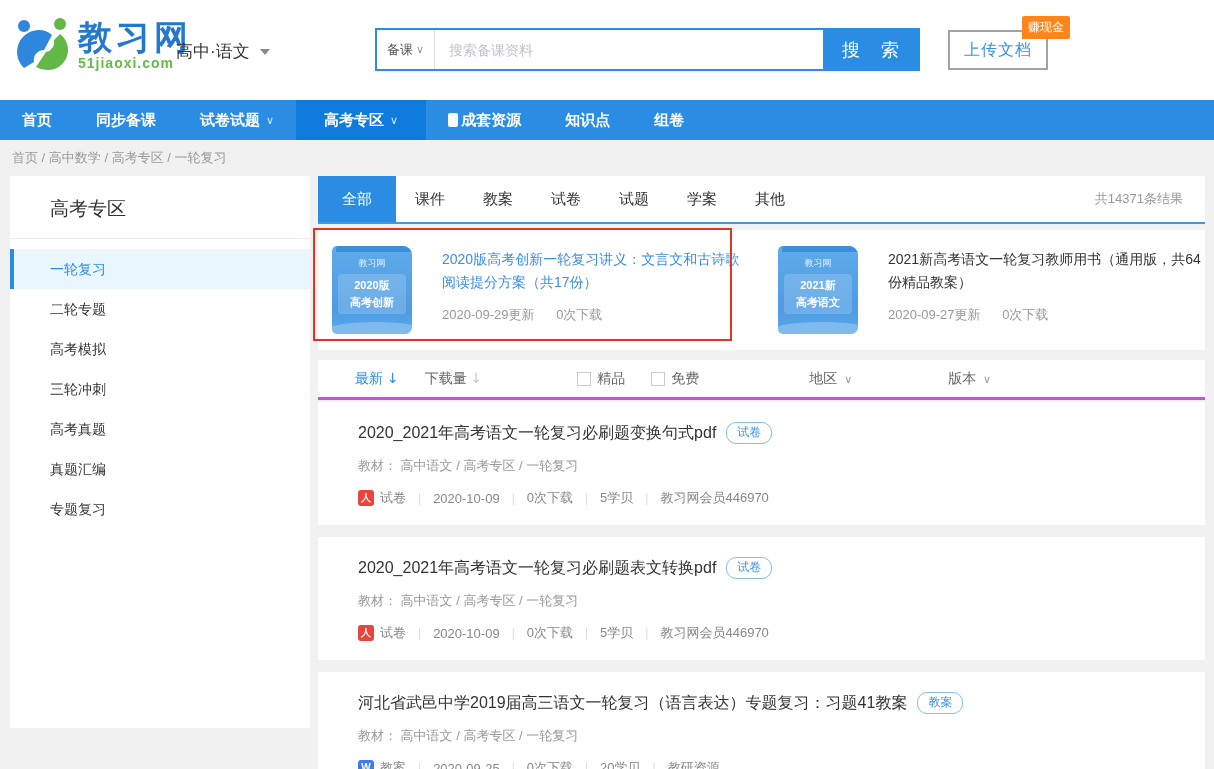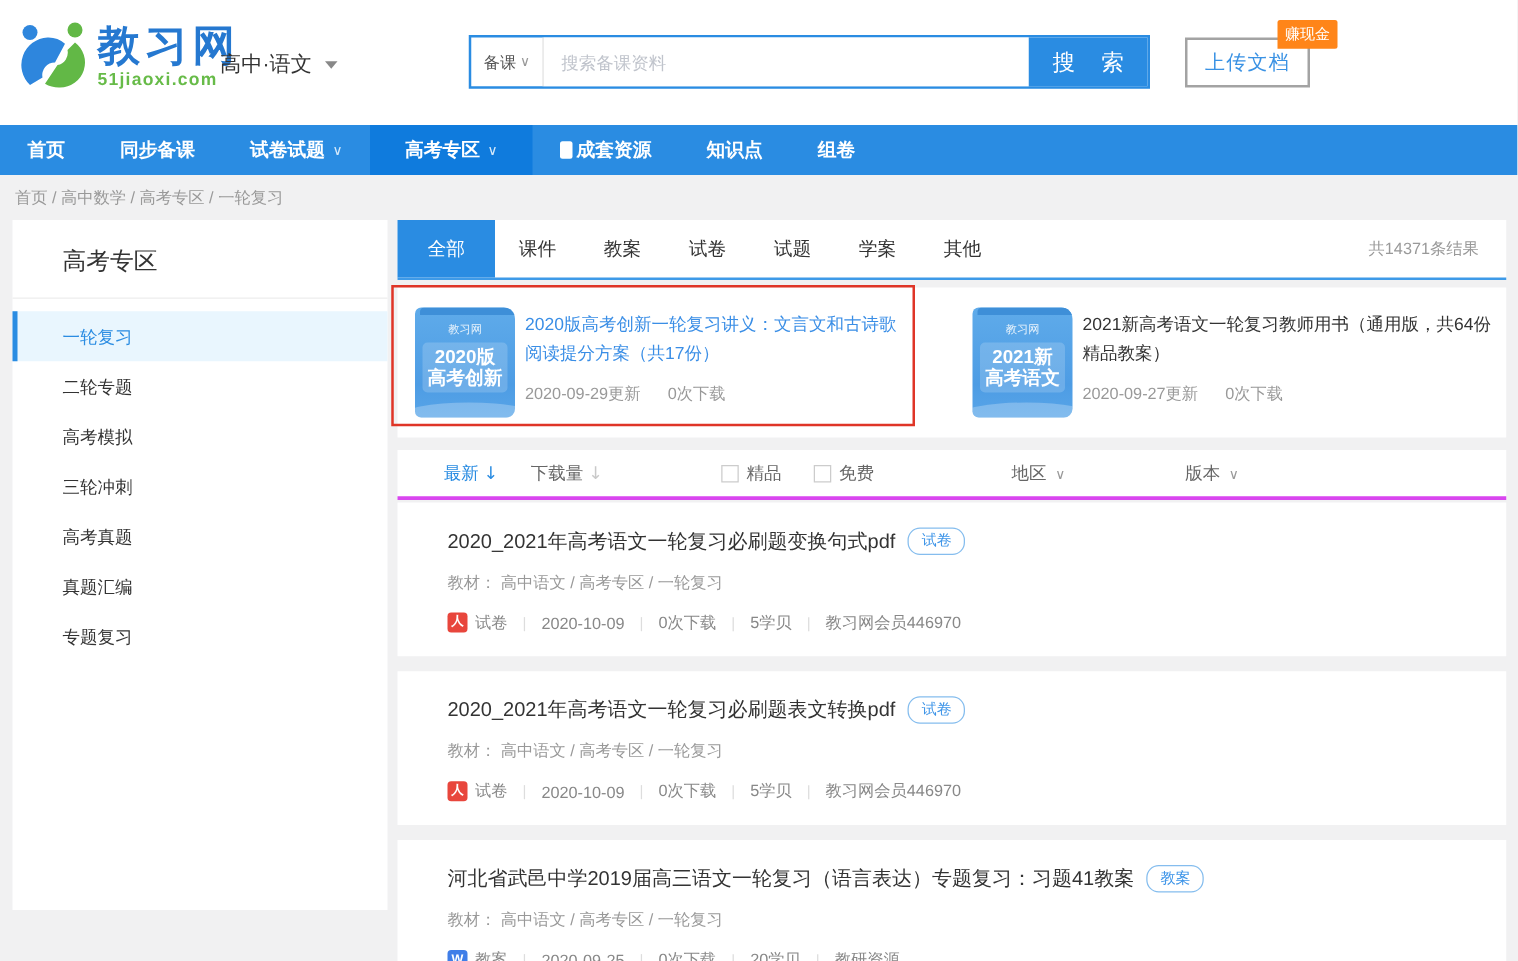--- a/index.html
+++ b/index.html
@@ -62,23 +62,23 @@
   .feat-item { display:flex; width:420px; cursor:pointer; }
   .feat-item + .feat-item { width:auto; flex:1; margin-left:26px; }
   .book { position:relative; width:80px; height:88px; flex:none; border-radius:5px 9px 7px 5px;
     background:linear-gradient(180deg,#5fabea 0%,#4d9ce4 70%,#58a5e8 100%); overflow:hidden; }
   .book::before { content:""; position:absolute; left:4px; top:0; right:0; height:6px;
     background:#3e8fd8; border-radius:5px 9px 0 0; }
   .book::after { content:""; position:absolute; left:-12px; bottom:-10px; width:110px; height:22px;
     background:rgba(255,255,255,.25); border-radius:50%; }
   .cover-brand { margin-top:11px; text-align:center; font-size:9px; color:rgba(255,255,255,.85); }
   .cover-band { width:68px; margin:4px auto 0; padding:3px 0; background:rgba(255,255,255,.18);
-    border-radius:4px; text-align:center; color:#fff; font-size:15px; font-weight:bold; line-height:17px;
+    border-radius:4px; text-align:center; color:#fff; font-size:11px; font-weight:bold; line-height:17px;
     white-space:pre-line; }
-  .feat-text { margin-left:8px; padding-top:2px; }
+  .feat-text { margin-left:30px; padding-top:2px; }
   .feat-title { font-size:14px; line-height:23px; color:#333; max-width:300px; }
   .feat-item.link .feat-title { color:#3a8ee6; }
   .feat-item + .feat-item .feat-title { max-width:350px; }
   .feat-meta { margin-top:12px; font-size:13px; color:#999; }
   .feat-meta span + span { margin-left:18px; }
 
   .filter-card { background:#fff; margin-top:10px; height:40px; display:flex; align-items:center;
     padding-left:37px; font-size:14px; color:#666; border-bottom:3px solid #d946ef; }
   .sort-link { cursor:pointer; }
   .sort-link .arr { font-family:"DejaVu Sans",sans-serif; }

